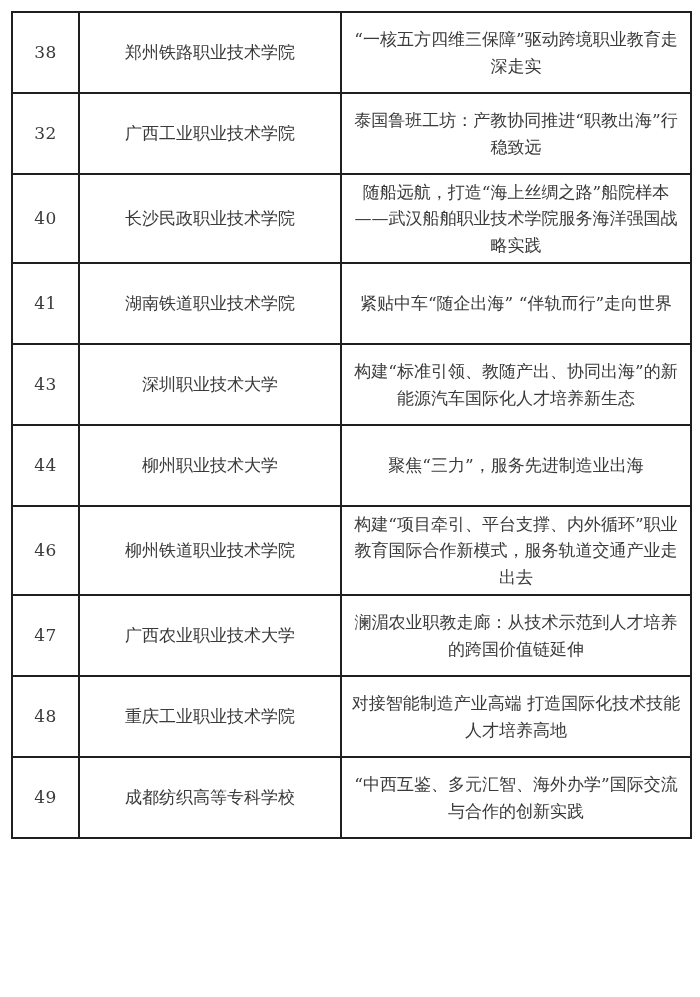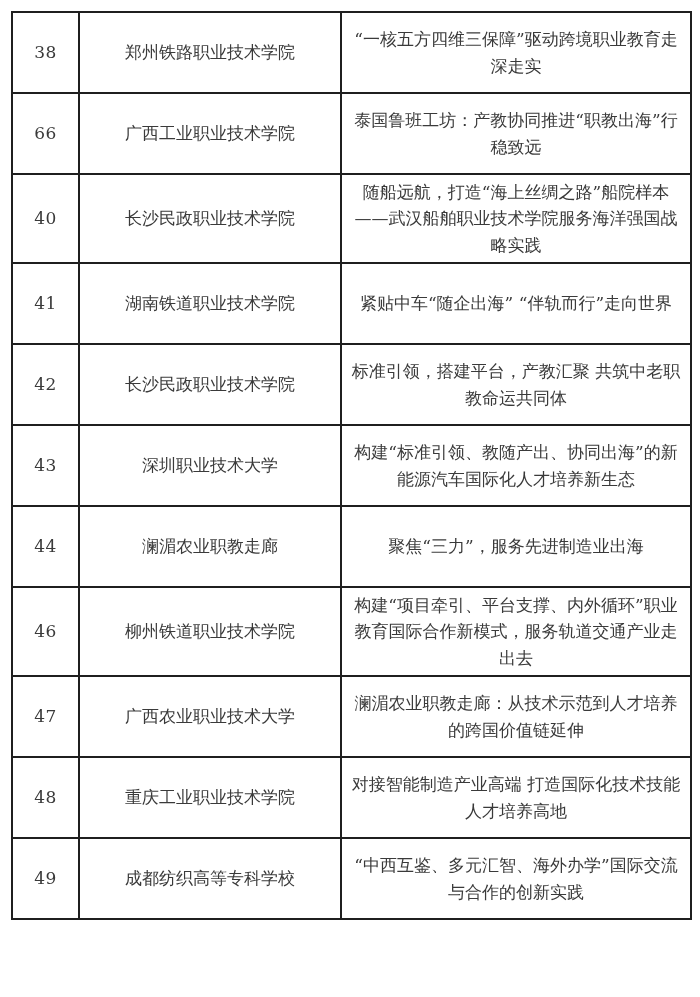--- a/index.html
+++ b/index.html
@@ -52,47 +52,42 @@
       <col class="col-school">
       <col class="col-title">
     </colgroup>
     <tbody>
         <tr>
           <td class="cell cell-no">38</td>
           <td class="cell cell-school">郑州铁路职业技术学院</td>
           <td class="cell cell-title">“一核五方四维三保障”驱动跨境职业教育走深走实</td>
         </tr>
         <tr>
-          <td class="cell cell-no">66</td>
+          <td class="cell cell-no">32</td>
           <td class="cell cell-school">广西工业职业技术学院</td>
           <td class="cell cell-title">泰国鲁班工坊：产教协同推进“职教出海”行稳致远</td>
         </tr>
         <tr>
           <td class="cell cell-no">40</td>
           <td class="cell cell-school">长沙民政职业技术学院</td>
           <td class="cell cell-title">随船远航，打造“海上丝绸之路”船院样本——武汉船舶职业技术学院服务海洋强国战略实践</td>
         </tr>
         <tr>
           <td class="cell cell-no">41</td>
           <td class="cell cell-school">湖南铁道职业技术学院</td>
           <td class="cell cell-title">紧贴中车“随企出海” “伴轨而行”走向世界</td>
         </tr>
         <tr>
-          <td class="cell cell-no">42</td>
-          <td class="cell cell-school">长沙民政职业技术学院</td>
-          <td class="cell cell-title">标准引领，搭建平台，产教汇聚 共筑中老职教命运共同体</td>
-        </tr>
-        <tr>
           <td class="cell cell-no">43</td>
           <td class="cell cell-school">深圳职业技术大学</td>
           <td class="cell cell-title">构建“标准引领、教随产出、协同出海”的新能源汽车国际化人才培养新生态</td>
         </tr>
         <tr>
           <td class="cell cell-no">44</td>
-          <td class="cell cell-school">澜湄农业职教走廊</td>
+          <td class="cell cell-school">柳州职业技术大学</td>
           <td class="cell cell-title">聚焦“三力”，服务先进制造业出海</td>
         </tr>
         <tr>
           <td class="cell cell-no">46</td>
           <td class="cell cell-school">柳州铁道职业技术学院</td>
           <td class="cell cell-title">构建“项目牵引、平台支撑、内外循环”职业教育国际合作新模式，服务轨道交通产业走出去</td>
         </tr>
         <tr>
           <td class="cell cell-no">47</td>
           <td class="cell cell-school">广西农业职业技术大学</td>

